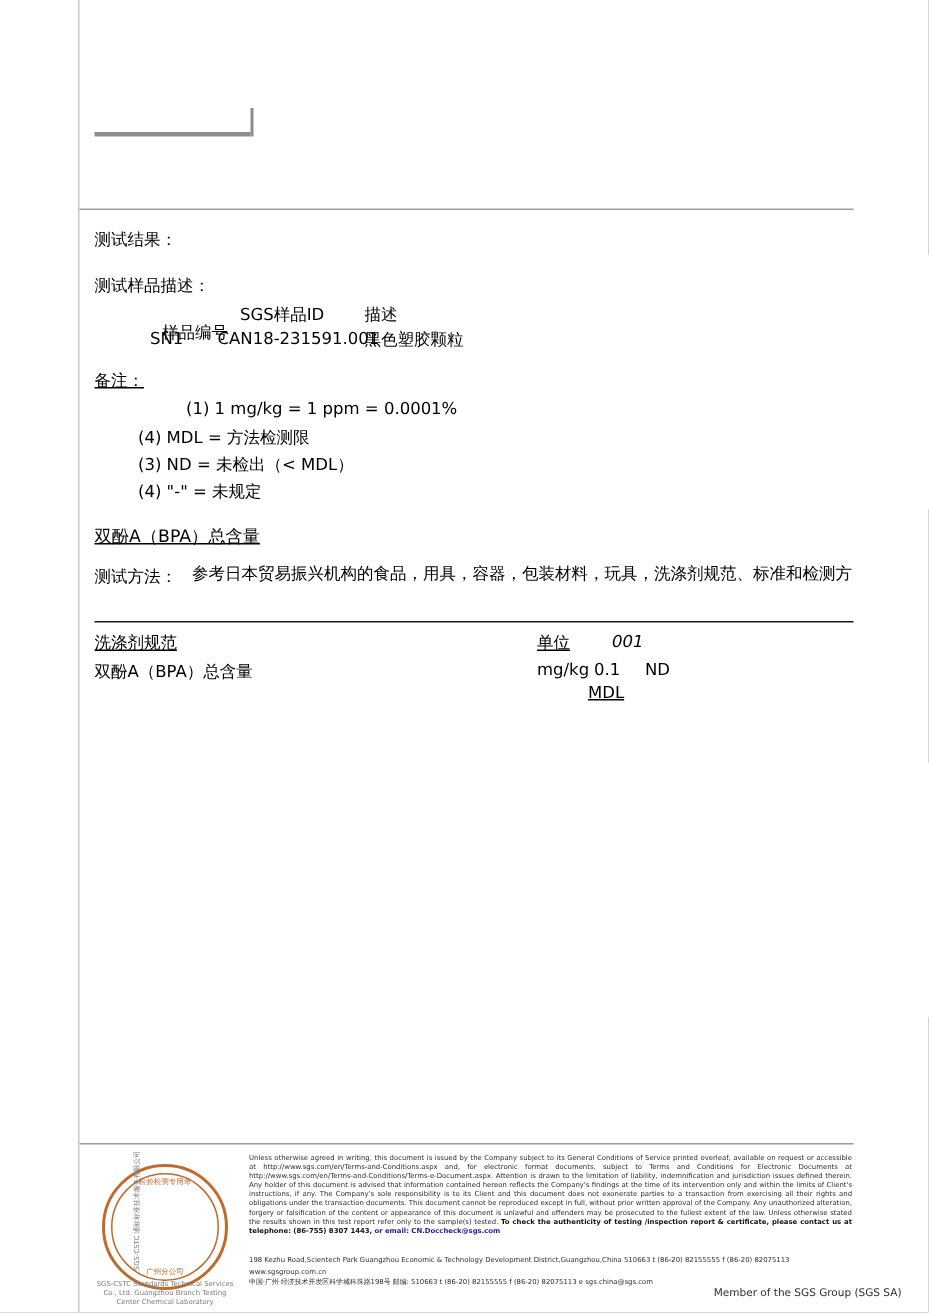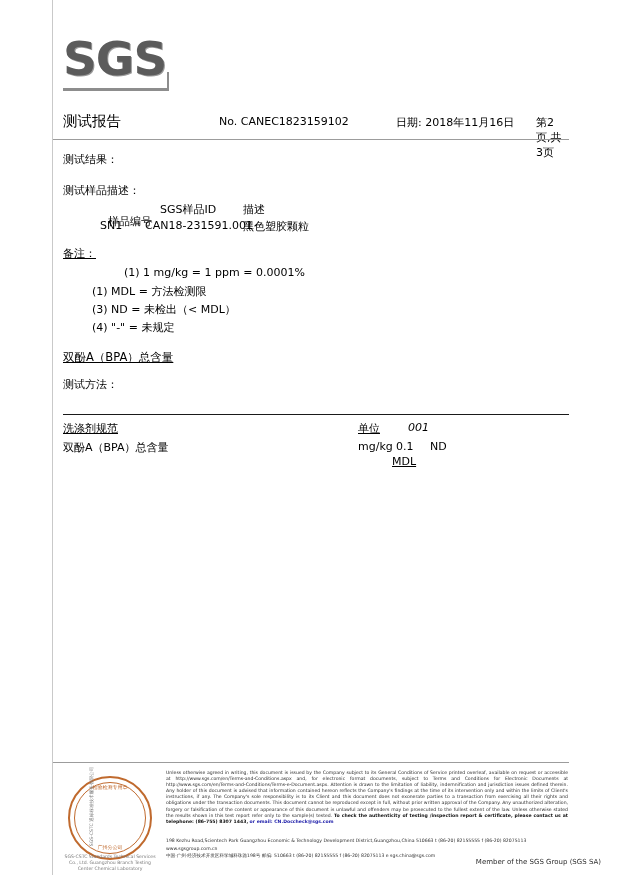--- a/index.html
+++ b/index.html
@@ -270,55 +270,49 @@
 </style>
 </head>
 <body>
 
 <div class="page">
 
   <div class="sidebar-left"></div>
   <div class="vrule"></div>
 
   <div class="logo-wrap">
-    <div class="logo-text">SGS</div>
     <div class="logo-rule"></div>
     <div class="logo-tick"></div>
   </div>
 
-  <div class="title-row">
-    <div class="doc-title">测试报告</div>
-    <div class="doc-no">No. CANEC1823159102</div>
-    <div class="doc-date">日期: 2018年11月16日</div>
-    <div class="doc-page">第2页,共3页</div>
-  </div>
   <div class="hrule-top"></div>
 
   <div class="body-zone">
 
     <div class="t results-label">测试结果：</div>
     <div class="t sample-desc-label">测试样品描述：</div>
 
     <div class="t col-h1">样品编号</div>
     <div class="t col-h2">SGS样品ID</div>
     <div class="t col-h3">描述</div>
 
     <div class="t col-v1">SN1</div>
     <div class="t col-v2">CAN18-231591.001</div>
     <div class="t col-v3">黑色塑胶颗粒</div>
 
     <div class="t remark-label">备注：</div>
     <div class="t rm1">(1) 1 mg/kg = 1 ppm = 0.0001%</div>
-    <div class="t rm2">(1) MDL = 方法检测限</div>
+    <div class="t rm2">(4) MDL = 方法检测限</div>
     <div class="t rm3">(3) ND = 未检出（&lt; MDL）</div>
     <div class="t rm4">(4) "-" = 未规定</div>
 
     <div class="t bpa-heading">双酚A（BPA）总含量</div>
 
     <div class="t method-label">测试方法：</div>
+    <div class="t method-l1">参考日本贸易振兴机构的食品，用具，容器，包装材料，玩具，洗涤剂规范、标准和检测方</div>
 
     <div class="hrule-table-top"></div>
     <div class="t th-item">洗涤剂规范</div>
     <div class="t th-unit">单位</div>
     <div class="t th-mdl">MDL</div>
     <div class="t th-001">001</div>
 
     <div class="t td-item">双酚A（BPA）总含量</div>
     <div class="t td-unit">mg/kg</div>
     <div class="t td-mdl">0.1</div>

